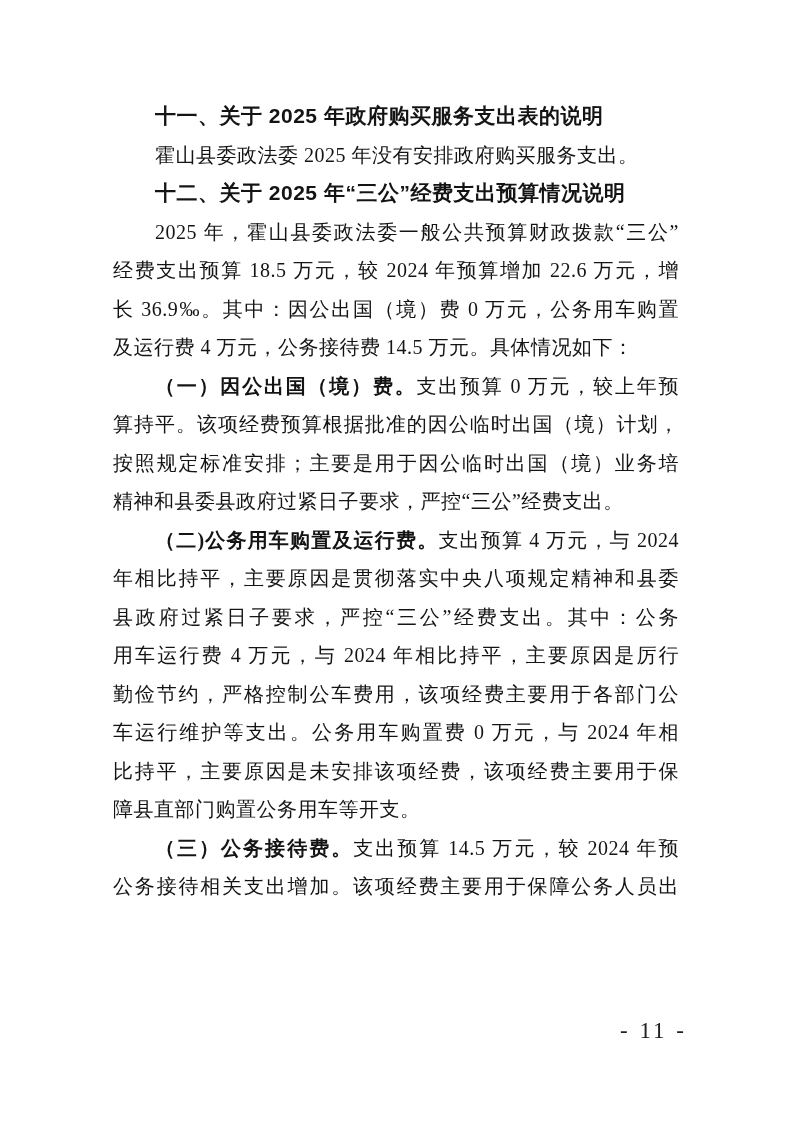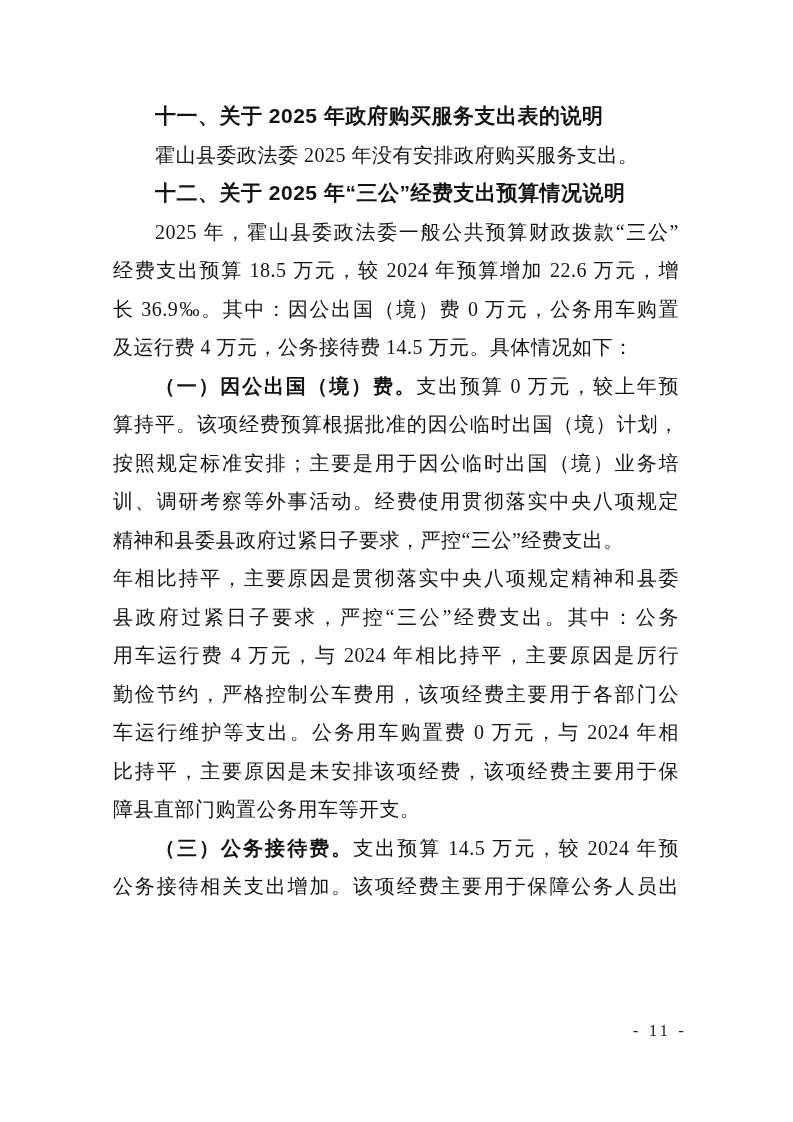--- a/index.html
+++ b/index.html
@@ -32,21 +32,21 @@
     font-weight: 700;
     font-size: 21px;
     text-align-last: left;
   }
   .indent { text-indent: 42px; }
   .lead { font-weight: 700; }
   .page-number {
     position: absolute;
     top: 1019px;
     right: 106px;
-    font-size: 17px;
+    font-size: 23px;
     line-height: 24px;
     letter-spacing: 3px;
     color: #222222;
     text-align: right;
   }
 </style>
 </head>
 <body>
 
 <div class="page">
@@ -79,27 +79,27 @@
 
     <div class="line indent">
       <span class="lead">（一）因公出国（境）费。</span><span>支出预算 0 万元，较上年预</span>
     </div>
     <div class="line">
       <span>算持平。该项经费预算根据批准的因公临时出国（境）计划，</span>
     </div>
     <div class="line">
       <span>按照规定标准安排；主要是用于因公临时出国（境）业务培</span>
     </div>
-    <div class="line">
-      <span>训、调研考察等外事活动。经费使用贯彻落实中央八项规定</span>
-    </div>
     <div class="line lastline">
       <span>精神和县委县政府过紧日子要求，严控“三公”经费支出。</span>
     </div>
 
+    <div class="line indent">
+      <span class="lead">（二)公务用车购置及运行费。</span><span>支出预算 4 万元，与 2024</span>
+    </div>
     <div class="line">
       <span>年相比持平，主要原因是贯彻落实中央八项规定精神和县委</span>
     </div>
     <div class="line">
       <span>县政府过紧日子要求，严控“三公”经费支出。其中：公务</span>
     </div>
     <div class="line">
       <span>用车运行费 4 万元，与 2024 年相比持平，主要原因是厉行</span>
     </div>
     <div class="line">

